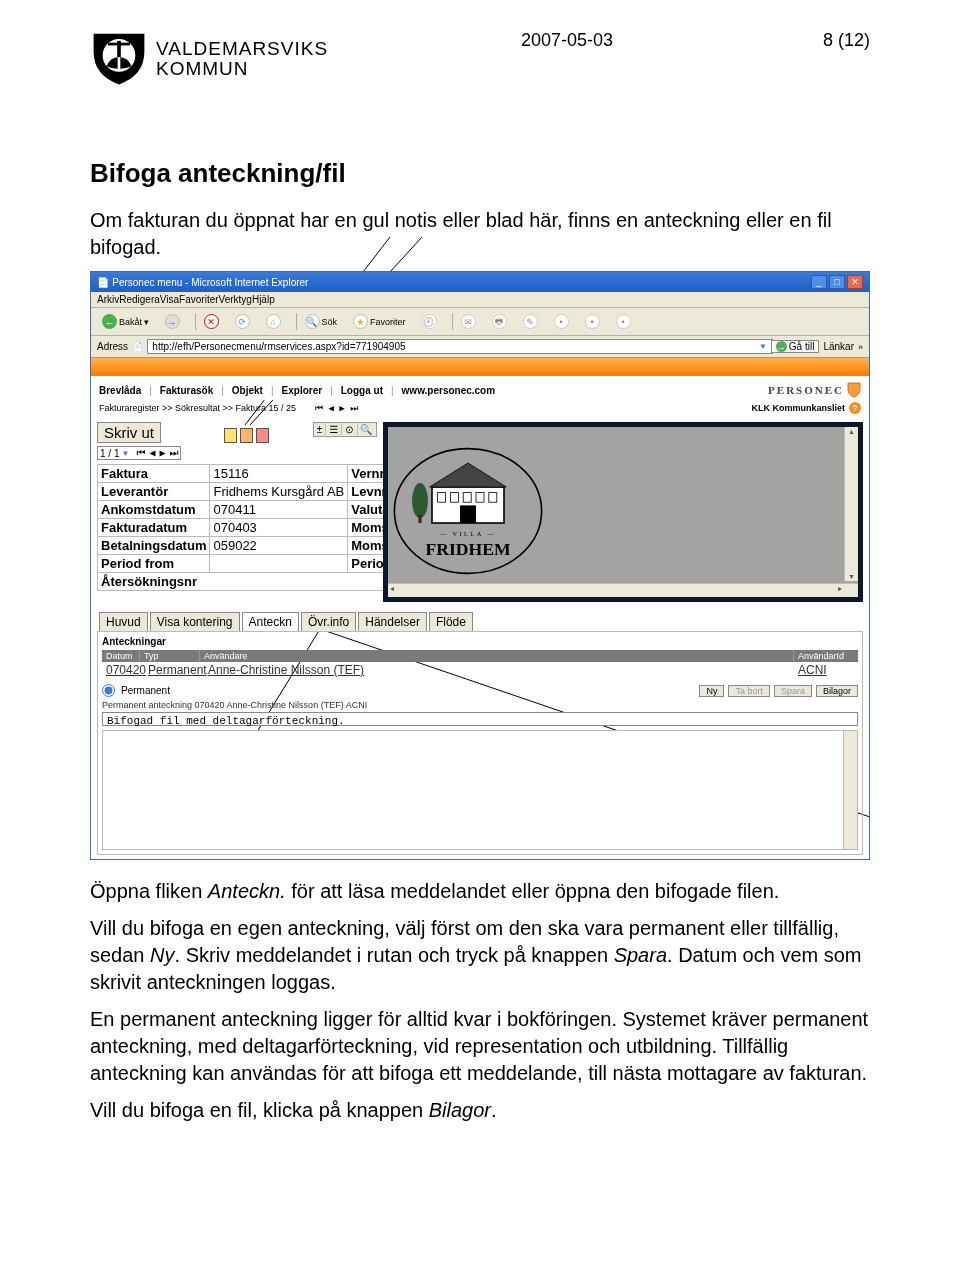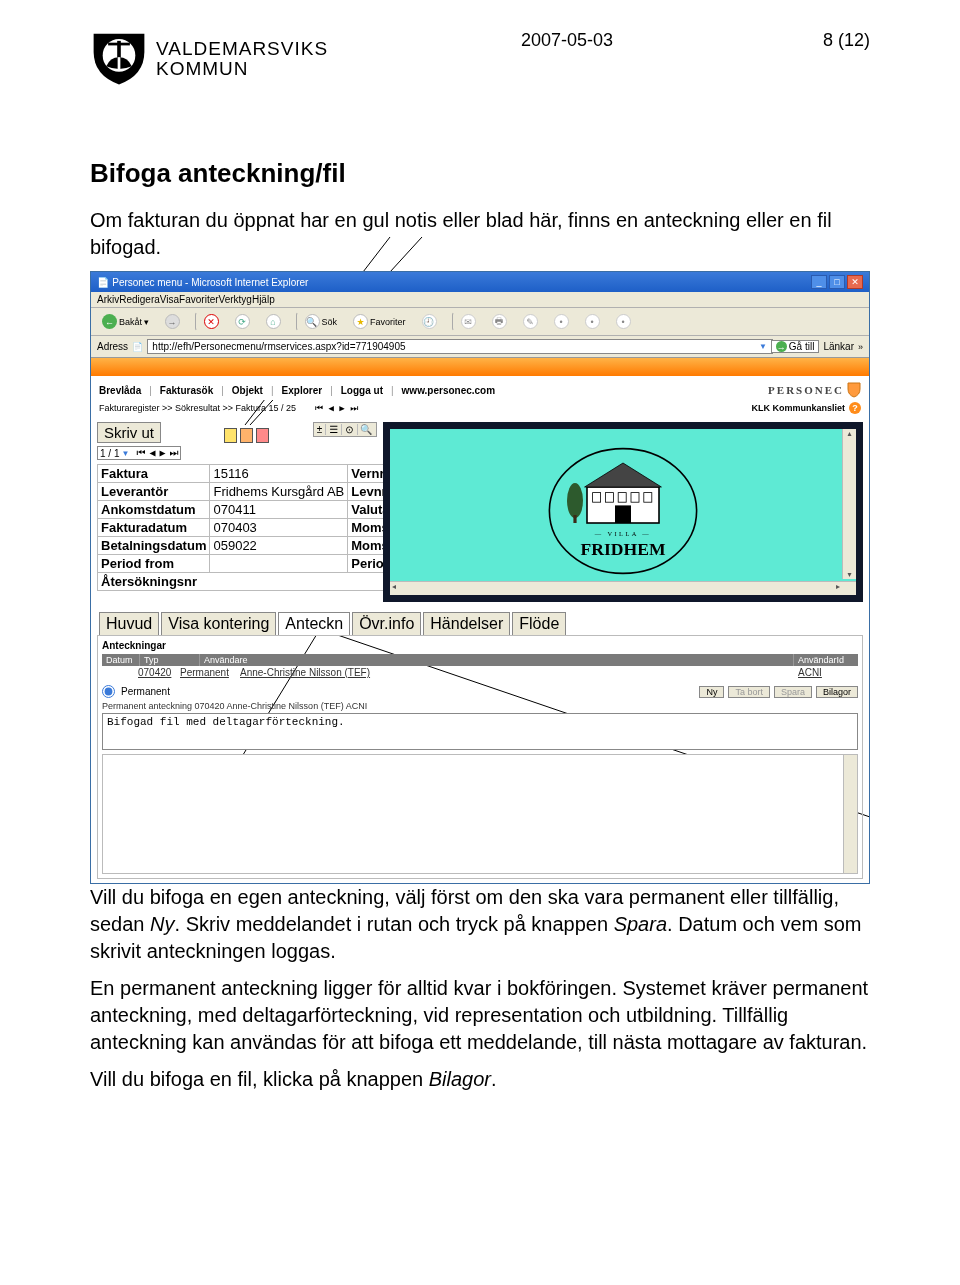--- a/index.html
+++ b/index.html
@@ -58,21 +58,21 @@
   .app-menu span.sep { color: #999; font-weight: normal; }
   .app-menu .brand { margin-left: auto; font-family: serif; font-weight: bold; letter-spacing: 2px; font-size: 11px; color: #444; display: inline-flex; align-items: center; gap: 3px;}
   .brand-shield { width: 14px; height: 16px; }
 
   .breadcrumb-row { display: flex; align-items: center; padding: 2px 8px 4px; font-size: 9px; }
   .breadcrumb-row .right { margin-left: auto; display: inline-flex; align-items: center; gap: 4px; font-weight: bold; color: #000; }
   .help-icon { width: 12px; height: 12px; border-radius: 50%; background: #ff8c1a; color: #fff; display: inline-flex; align-items: center; justify-content: center; font-weight: bold; }
 
   .content-split { display: flex; gap: 6px; padding: 4px 6px; }
   .left-panel { width: 280px; }
-  .right-panel { flex: 1; border: 7px solid #0f172a; background: #5eead4; position: relative; min-height: 180px; display: flex; align-items: center; justify-content: center; }
+  .right-panel { flex: 1; border: 5px solid #0f172a; background: #a3a3a3; position: relative; min-height: 180px; display: flex; align-items: center; justify-content: flex-start; }
 
   .btn3d { display: inline-block; font-size: 15px; padding: 1px 6px; border: 1px solid #888; background: #ece9d8; }
   .page-ctrl { display: inline-flex; align-items: center; gap: 2px; border: 1px solid #888; background: #fff; padding: 0 2px; font-size: 10px; }
   .page-ctrl .nav-arrows { font-family: monospace; letter-spacing: -1px; }
   .chev { color: #3a7ad9; font-size: 8px; }
 
   .icon-row { display: inline-flex; gap: 3px; margin-left: 60px; vertical-align: middle; }
   .file-icon { width: 13px; height: 15px; border: 1px solid #555; position: relative; }
   .file-icon.y { background: #ffe36b; }
   .file-icon.o { background: #ffb36b; }
@@ -91,46 +91,46 @@
   .right-panel .scroll-v::before, .right-panel .scroll-v::after { content: '▴'; position: absolute; left: 0; right: 0; text-align: center; font-size: 8px; color: #555; }
   .right-panel .scroll-v::after { content: '▾'; bottom: 0; }
   .right-panel .scroll-h { position: absolute; left: 0; right: 0; bottom: 0; height: 14px; background: #ece9d8; border-top: 1px solid #bbb; }
   .right-panel .scroll-h::before { content: '◂'; position: absolute; left: 2px; font-size: 8px; color: #555; }
   .right-panel .scroll-h::after { content: '▸'; position: absolute; right: 16px; font-size: 8px; color: #555; }
 
   .fridhem-logo { text-align: center; }
   .fridhem-svg { width: 160px; height: 140px; }
 
   .tabs { display: flex; gap: 2px; padding: 6px 8px 0; }
-  .tab { font-size: 16px; padding: 2px 6px; background: #ece9d8; border: 1px solid #888; border-bottom: none; }
+  .tab { font-size: 12px; padding: 2px 6px; background: #ece9d8; border: 1px solid #888; border-bottom: none; }
   .tab.active { background: #fff; }
 
   .notes-panel { margin: 0 6px 4px; border: 1px solid #bbb; padding: 4px; }
   .notes-label { font-weight: bold; font-size: 10px; margin-bottom: 3px; }
   .notes-hdr { background: #7a7a7a; color: #fff; font-size: 9px; display: flex; }
   .notes-hdr span { padding: 1px 4px; border-right: 1px solid #999; }
   .notes-hdr span:nth-child(1) { width: 38px; }
   .notes-hdr span:nth-child(2) { width: 60px; }
   .notes-hdr span:nth-child(3) { flex: 1; }
   .notes-hdr span:nth-child(4) { width: 64px; border-right: none; }
-  .notes-row { display: flex; font-size: 10px; text-decoration: underline; color: #333; margin-left: 32px; }
+  .notes-row { display: flex; font-size: 12px; text-decoration: underline; color: #333; }
   .notes-row span { padding: 1px 4px; }
   .notes-row span:nth-child(1) { width: 42px; }
   .notes-row span:nth-child(2) { width: 60px; }
   .notes-row span:nth-child(3) { flex: 1; }
   .notes-row span:nth-child(4) { width: 64px; }
 
   .radio-row { display: flex; align-items: center; gap: 6px; margin-top: 6px; font-size: 10px; }
   .radio-row .btn3d { font-size: 9px; padding: 0 6px; }
   .radio-row .btn3d.disabled { color: #999; }
   .radio-row input[type=radio] { accent-color: #3a7ad9; }
   .radio-row .rbtns { margin-left: auto; display: inline-flex; gap: 4px; }
 
   .note-meta { font-size: 9px; color: #333; margin-top: 3px; }
-  .type-box { width: 100%; height: 37px; border: 1px solid #888; background: #fff; font-family: "Courier New", monospace; font-size: 11px; padding: 2px 4px; margin-top: 2px; }
+  .type-box { width: 100%; height: 14px; border: 1px solid #888; background: #fff; font-family: "Courier New", monospace; font-size: 11px; padding: 2px 4px; margin-top: 2px; }
   .big-box { width: 100%; height: 120px; border: 1px solid #bbb; background: #fff; margin-top: 4px; position: relative; }
   .big-box .scroll-v { position: absolute; top: 0; right: 0; bottom: 0; width: 14px; background: #ece9d8; border-left: 1px solid #bbb; }
 
 </style>
 </head>
 <body>
 
 <div class="page">
 
   <div class="header">
@@ -400,20 +400,23 @@
         </div>
         <div class="note-meta">Permanent anteckning 070420 Anne-Christine Nilsson (TEF) ACNI</div>
         <div class="type-box">Bifogad fil med deltagarförteckning.</div>
         <div class="big-box">
           <div class="scroll-v"></div>
         </div>
       </div>
     </div>
   </div>
 
+  <p class="body-text below-ss">
+    <span>Öppna fliken </span><i>Anteckn.</i><span> för att läsa meddelandet eller öppna den bifogade filen.</span>
+  </p>
 
   <p class="body-text">
     <span>Vill du bifoga en egen anteckning, välj först om den ska vara permanent eller tillfällig, sedan </span><i>Ny</i><span>. Skriv meddelandet i rutan och tryck på knappen </span><i>Spara</i><span>. Datum och vem som skrivit anteckningen loggas.</span>
   </p>
 
   <p class="body-text">En permanent anteckning ligger för alltid kvar i bokföringen. Systemet kräver permanent anteckning, med deltagarförteckning, vid representation och utbildning. Tillfällig anteckning kan användas för att bifoga ett meddelande, till nästa mottagare av fakturan.</p>
 
   <p class="body-text">
     <span>Vill du bifoga en fil, klicka på knappen </span><i>Bilagor</i><span>.</span>
   </p>

